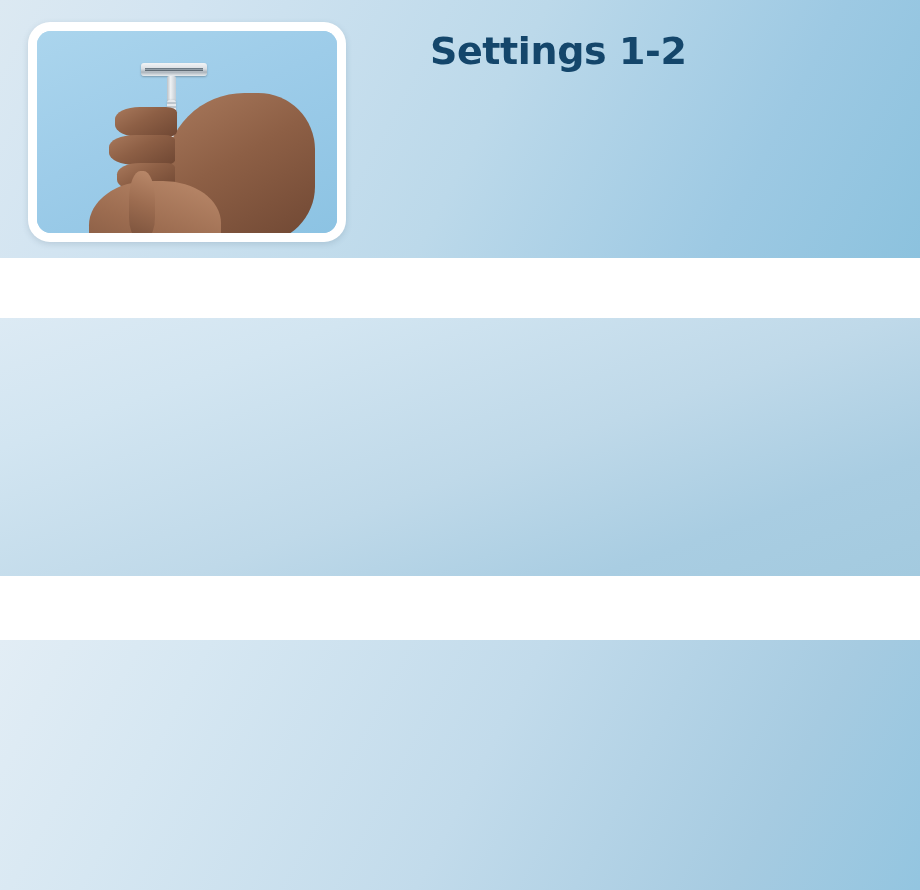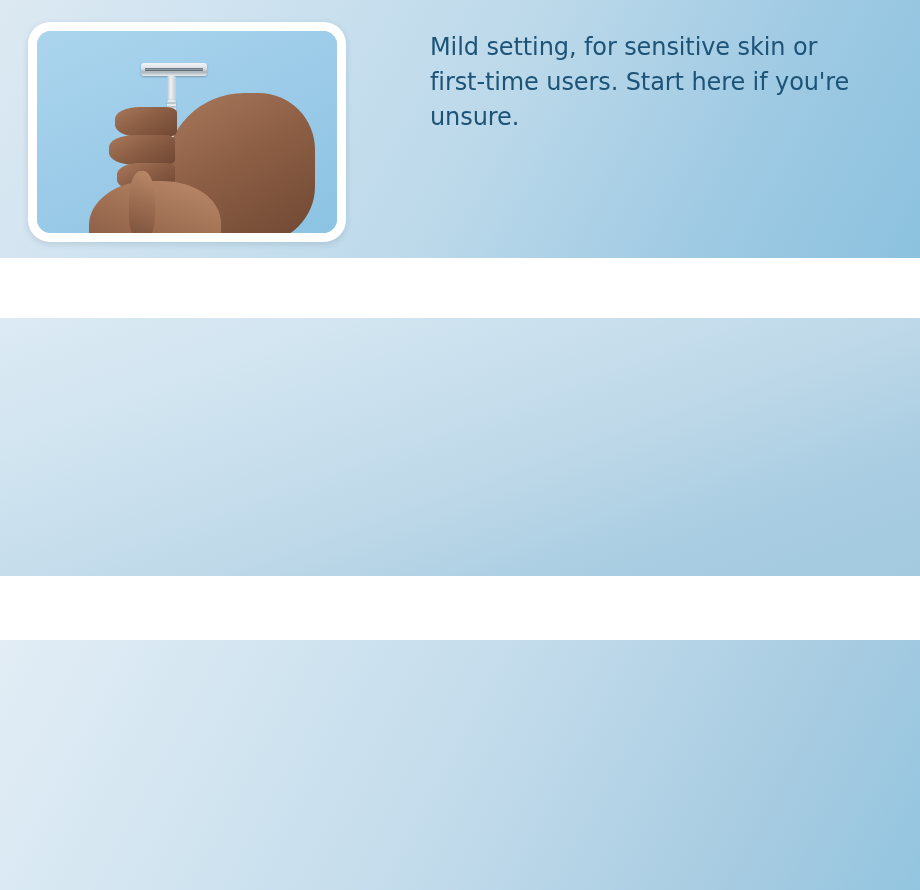--- a/index.html
+++ b/index.html
@@ -131,21 +131,21 @@
         <div class="finger skin-a" style="left:78px; top:76px; width:62px; height:30px; border-radius:40% 18% 18% 40%;"></div>
         <div class="finger skin-a" style="left:72px; top:104px; width:66px; height:30px; border-radius:40% 16% 16% 40%;"></div>
         <div class="finger skin-a" style="left:80px; top:132px; width:58px; height:28px; border-radius:40% 16% 16% 40%;"></div>
 
         <div class="hand skin-c" style="left:52px; top:150px; width:132px; height:96px; border-radius:46% 44% 30% 34%;"></div>
         <div class="finger skin-c" style="left:92px; top:140px; width:26px; height:66px; border-radius:44% 44% 30% 30%;"></div>
       </div>
     </figure>
 
     <div class="textblock" id="text-1">
-      <p class="body">Mild setting, for sensitive skin or first-time users. Start here if you're unsure.</p>
+      <h2 class="heading">Settings 1-2</h2>
     </div>
   </section>
 
   <section class="panel" id="panel-2">
 
     
 
     
   </section>
 

